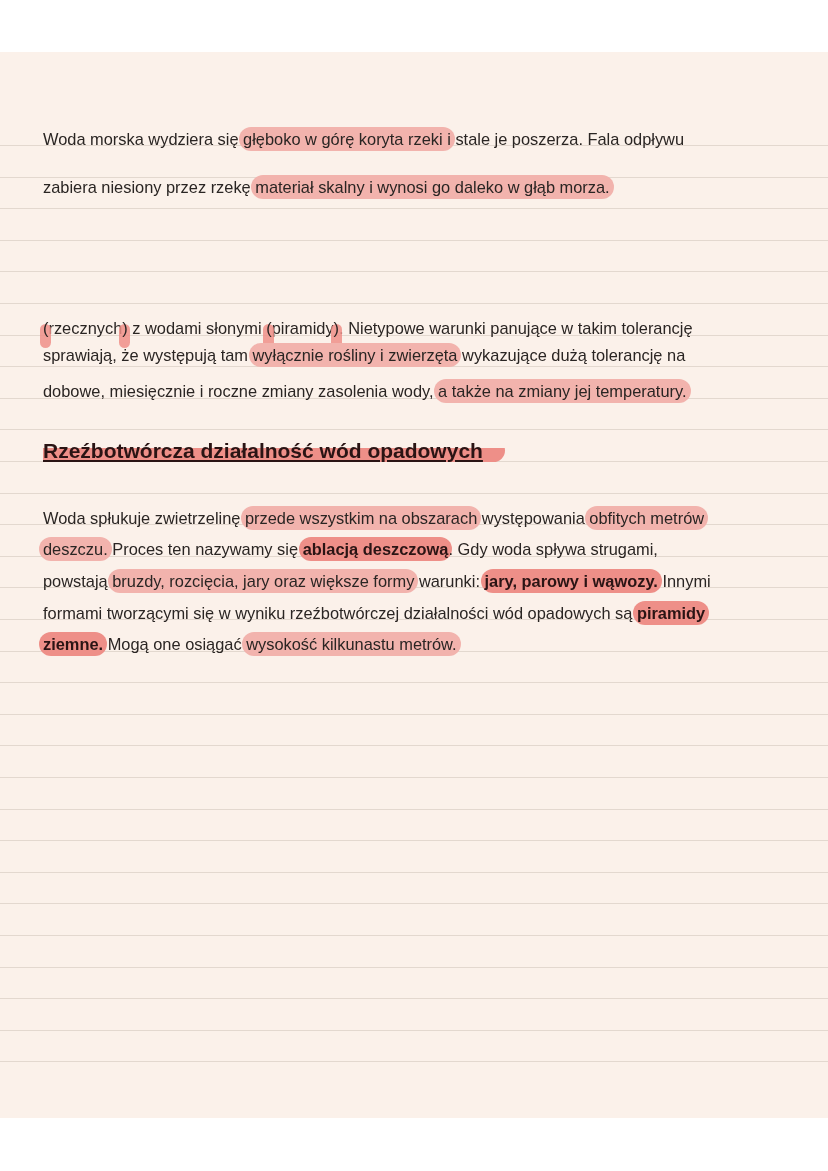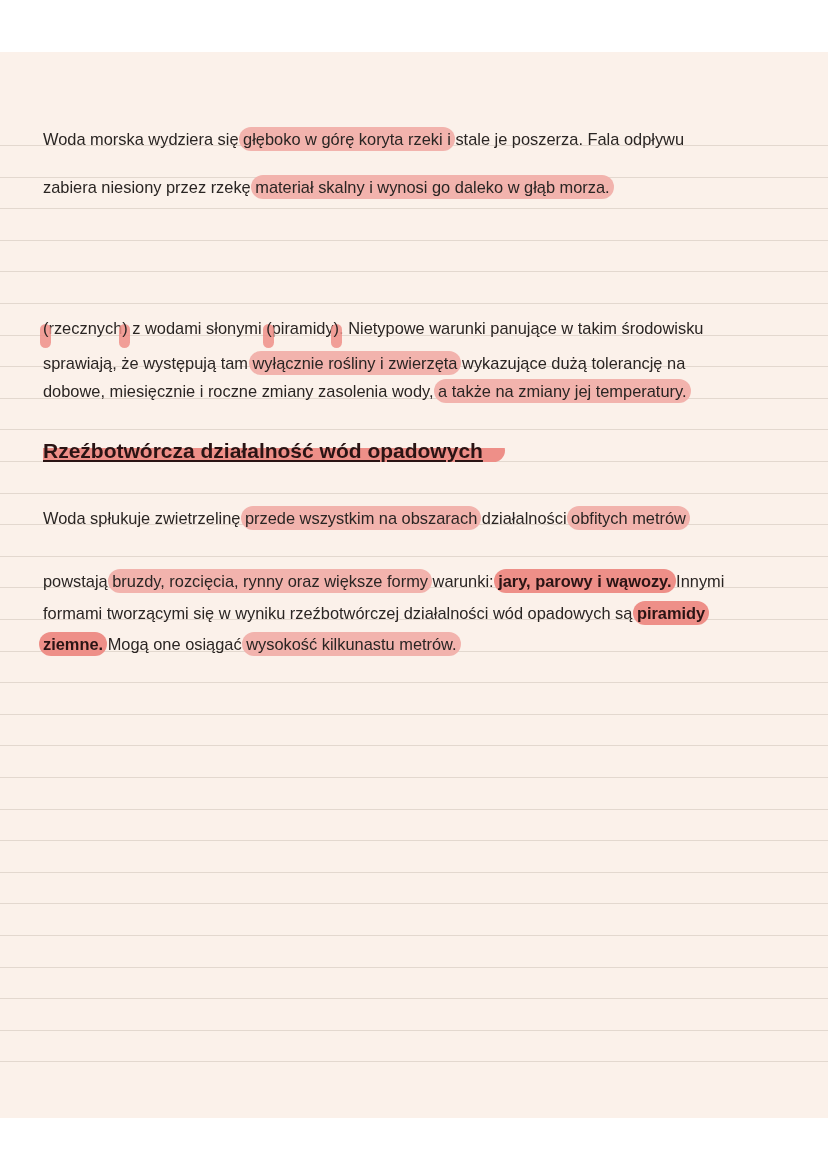--- a/index.html
+++ b/index.html
@@ -78,38 +78,41 @@
 
   <div class="row" style="top:72px">
     <span>Woda morska wydziera się </span><span class="hl">głęboko w górę koryta rzeki i</span><span> stale je poszerza. Fala odpływu</span>
   </div>
   <div class="row" style="top:120px">
     <span>zabiera niesiony przez rzekę </span><span class="hl">materiał skalny i wynosi go daleko w głąb morza.</span>
   </div>
 
 
   <div class="row" style="top:261px">
-    <span class="paren"><span>(</span></span><span>rzecznych</span><span class="paren"><span>)</span></span><span> z wodami słonymi </span><span class="paren"><span>(</span></span><span>piramidy</span><span class="paren"><span>)</span></span><span>. Nietypowe warunki panujące w takim środowisku</span>
+    <span class="paren"><span>(</span></span><span>rzecznych</span><span class="paren"><span>)</span></span><span> z wodami słonymi </span><span class="paren"><span>(</span></span><span>piramidy</span><span class="paren"><span>)</span></span><span>. Nietypowe warunki panujące w takim tolerancję</span>
   </div>
-  <div class="row" style="top:296px">
+  <div class="row" style="top:288px">
     <span>sprawiają, że występują tam </span><span class="hl">wyłącznie rośliny i zwierzęta</span><span> wykazujące dużą tolerancję na</span>
   </div>
   <div class="row" style="top:384px;">
     <span class="heading">Rzeźbotwórcza działalność wód opadowych</span>
   </div>
 
   <div class="row" style="top:324px">
     <span>dobowe, miesięcznie i roczne zmiany zasolenia wody, </span><span class="hl">a także na zmiany jej temperatury.</span>
   </div>
 
   <div class="row" style="top:451px">
-    <span>Woda spłukuje zwietrzelinę </span><span class="hl">przede wszystkim na obszarach</span><span> działalności </span><span class="hl">obfitych metrów</span>
+    <span>Woda spłukuje zwietrzelinę </span><span class="hl">przede wszystkim na obszarach</span><span> występowania </span><span class="hl">obfitych metrów</span>
+  </div>
+  <div class="row" style="top:482px">
+    <span class="hl">deszczu.</span><span> Proces ten nazywamy się </span><span class="hls">ablacją deszczową</span><span class="b" style="font-weight:normal">. Gdy woda spływa strugami,</span>
   </div>
   <div class="row" style="top:514px">
-    <span>powstają </span><span class="hl">bruzdy, rozcięcia, rynny oraz większe formy</span><span> warunki: </span><span class="hls">jary, parowy i wąwozy.</span><span> Innymi</span>
+    <span>powstają </span><span class="hl">bruzdy, rozcięcia, jary oraz większe formy</span><span> warunki: </span><span class="hls">jary, parowy i wąwozy.</span><span> Innymi</span>
   </div>
   <div class="row" style="top:577px">
     <span class="hls">ziemne.</span><span> Mogą one osiągać </span><span class="hl">wysokość kilkunastu metrów.</span>
   </div>
   <div class="row" style="top:546px">
     <span>formami tworzącymi się w wyniku rzeźbotwórczej działalności wód opadowych są </span><span class="hls">piramidy</span>
   </div>
 
 </div>
 

